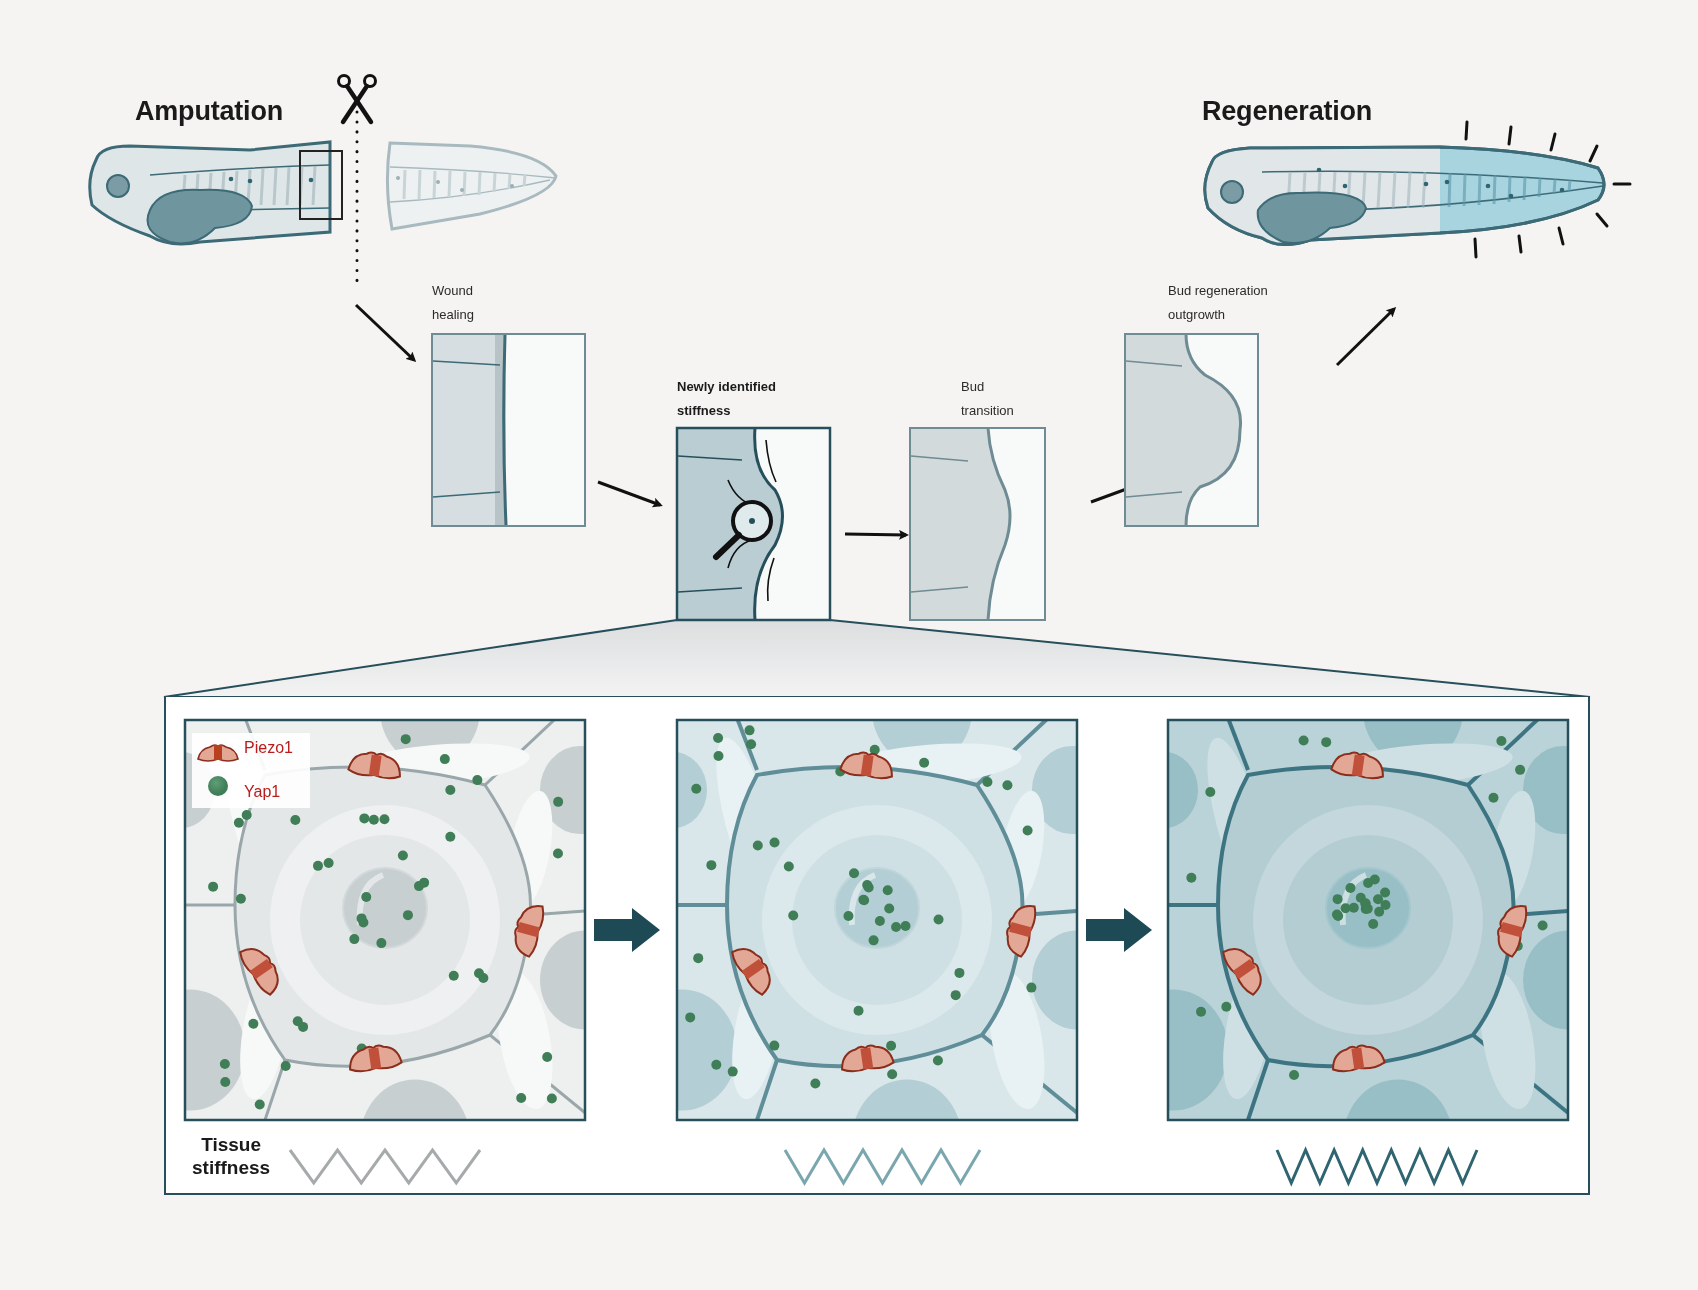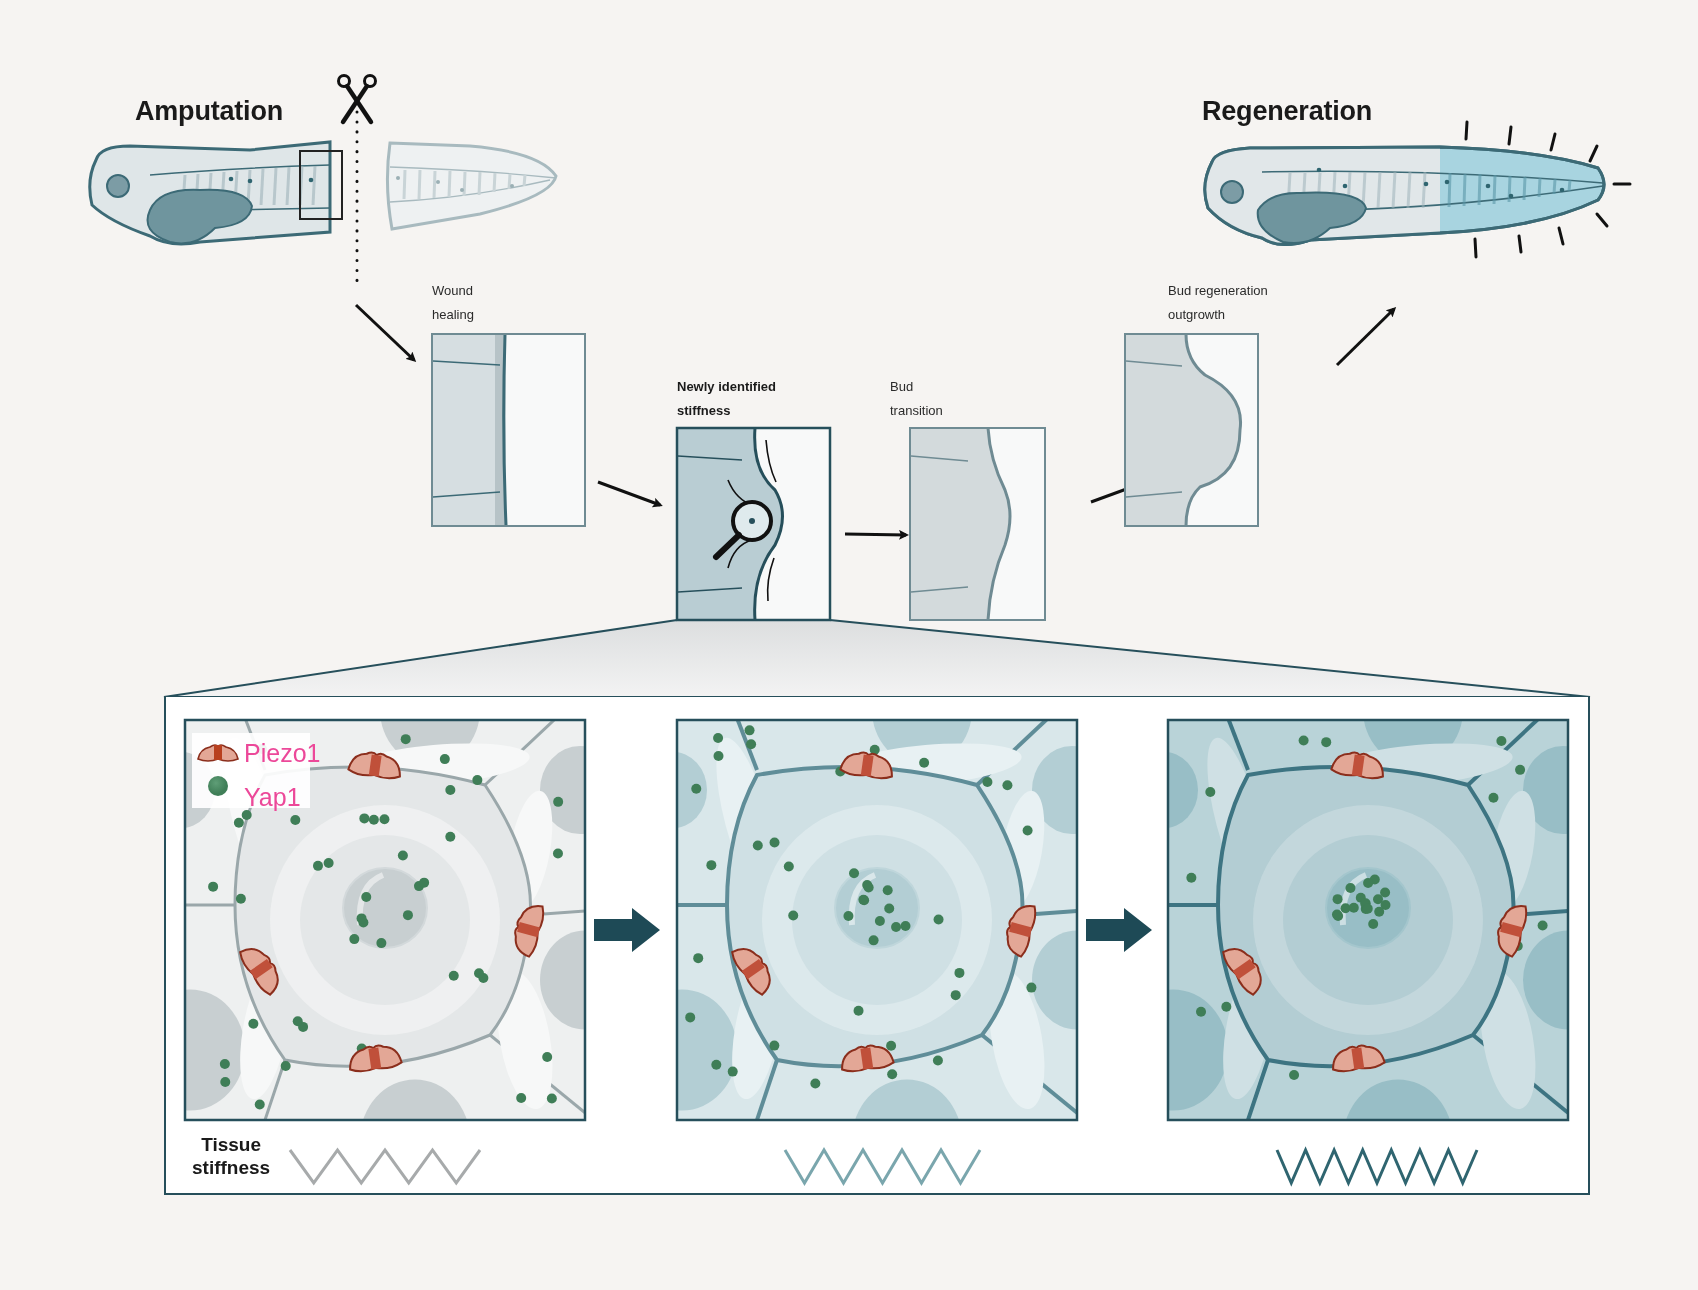--- a/index.html
+++ b/index.html
@@ -5,21 +5,21 @@
   html, body { margin:0; padding:0; }
   body { width:1698px; height:1290px; background:#f6f4f2; position:relative; overflow:hidden;
          font-family:"Liberation Sans", "DejaVu Sans", sans-serif; color:#1a1a1a; }
   .abs { position:absolute; }
   .title { font-weight:700; font-size:27px; letter-spacing:-0.2px; }
   .label { font-size:13px; line-height:24px; color:#2b2b2b; }
   .label.bold { font-weight:700; color:#1a1a1a; }
   .stiff-label { font-weight:700; font-size:19px; line-height:23px;text-align:center; }
   svg { display:block; }
   .legend { background:rgba(255,255,255,0.92); }
-  .legend-text { font-size:25px; color:#ec4899; }
+  .legend-text { font-size:16px; color:#b91c1c; }
 </style>
 </head>
 <body>
 
 <div class="abs title" style="left:95px; top:96px;margin-left:40px;">Amputation</div>
 <div class="abs title" style="left:1202px; top:96px;">Regeneration</div>
 
 <svg class="abs" style="left:0; top:0;" width="1698" height="700">
   <defs>
     <marker id="arrowhead" markerWidth="10" markerHeight="10" refX="7" refY="5" orient="auto" markerUnits="userSpaceOnUse">
@@ -202,21 +202,21 @@
 </svg>
 
 <div class="abs label" style="left:432px; top:279px;">
   <div>Wound</div>
   <div>healing</div>
 </div>
 <div class="abs label bold" style="left:677px; top:375px;">
   <div>Newly identified</div>
   <div>stiffness</div>
 </div>
-<div class="abs label" style="left:890px; top:375px;">
+<div class="abs label" style="left:961px; top:375px;">
   <div>Bud</div>
   <div>transition</div>
 </div>
 <div class="abs label" style="left:1168px; top:279px;">
   <div>Bud regeneration</div>
   <div>outgrowth</div>
 </div>
 
 <div class="abs" style="left:164px; top:697px; width:1426px; height:498px; background:#ffffff; border:2px solid #264f5b; box-sizing:border-box; border-top:none;"></div>
 

